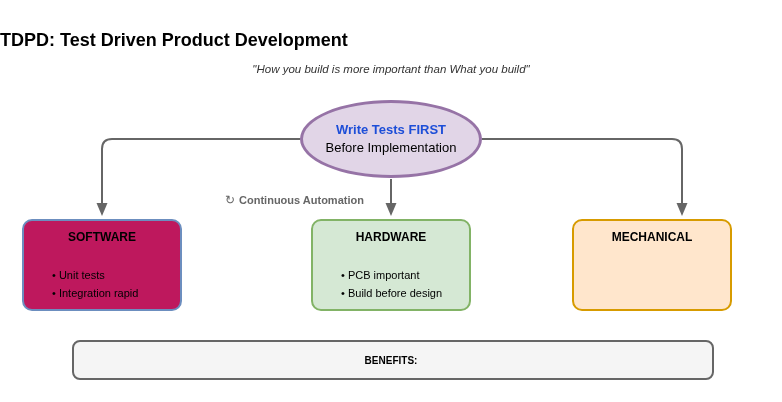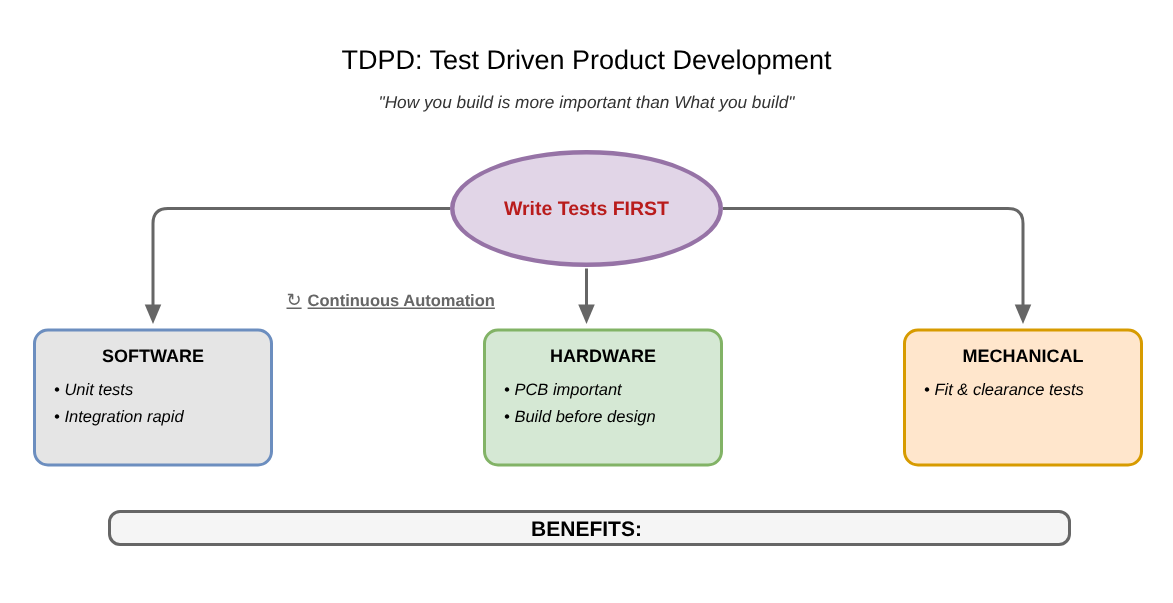--- a/index.html
+++ b/index.html
@@ -8,23 +8,22 @@
   .canvas {
     position: relative;
     width: 782px;
     height: 402px;
     background: #ffffff;
     overflow: hidden;
   }
   .diagram-title {
     position: absolute;
     top: 30px; left: 0; right: 0;
-    text-align: center;
     font-size: 18px;
-    font-weight: normal;
+    font-weight: bold;
     color: #000000;
   }
   .diagram-subtitle {
     position: absolute;
     top: 63px; left: 0; right: 0;
     text-align: center;
     font-size: 11.5px;
     font-style: italic;
     color: #333333;
   }
@@ -41,78 +40,76 @@
     background: #E1D5E7;
     border: 3px solid #9673A6;
     border-radius: 50%;
     display: flex;
     flex-direction: column;
     align-items: center;
     justify-content: center;
     text-align: center;
     line-height: 1.35;
   }
-  .root-line1 { font-size: 13px; font-weight: bold; color: #b91c1c; }
+  .root-line1 { font-size: 13px; font-weight: bold; color: #1d4ed8; }
   .root-line2 { font-size: 13px; color: #000000; }
   .automation-label {
     position: absolute;
-    left: 191px; top: 193px;
+    left: 225px; top: 193px;
     font-size: 11px;
     font-weight: bold;
     color: #666666;
     white-space: nowrap;
-    text-decoration: underline;
   }
   .automation-label .refresh-icon {
     font-weight: normal;
     font-size: 12px;
     margin-right: 4px;
   }
   .branch-box {
     position: absolute;
     top: 219px;
     width: 160px;
     height: 92px;
     border-radius: 10px;
     border: 2px solid;
   }
-  .box-software  { left: 22px;  background: #e5e5e5; border-color: #6C8EBF; }
-  .box-hardware  { left: 322px; background: #D5E8D4; border-color: #82B366; }
-  .box-mechanical{ left: 602px; background: #FFE6CC; border-color: #D79B00; }
+  .box-software  { left: 22px;  background: #be185d; border-color: #6C8EBF; }
+  .box-hardware  { left: 311px; background: #D5E8D4; border-color: #82B366; }
+  .box-mechanical{ left: 572px; background: #FFE6CC; border-color: #D79B00; }
   .branch-title {
     margin-top: 9px;
     text-align: center;
     font-size: 12px;
     font-weight: bold;
     color: #000000;
   }
   .branch-items {
     list-style: none;
-    margin-top: 7px;
-    padding-left: 12px;
-    font-style: italic;
+    margin-top: 22px;
+    padding-left: 28px;
   }
   .branch-items li {
     font-size: 11px;
     color: #000000;
     line-height: 18px;
     white-space: nowrap;
   }
   .branch-items li::before { content: "\2022\00a0"; }
   .benefits-box {
     position: absolute;
     left: 72px; top: 340px;
-    width: 642px; height: 24px;
+    width: 642px; height: 40px;
     background: #F5F5F5;
     border: 2px solid #666666;
     border-radius: 8px;
     display: flex;
     align-items: center;
     justify-content: center;
-    font-size: 14px;
+    font-size: 10px;
     color: #000000;
     white-space: nowrap;
   }
   .benefits-label { font-weight: bold; margin-right: 4px; }
 </style>
 </head>
 <body>
 
 <div class="canvas">
 
@@ -123,20 +120,21 @@
     <path d="M300,139 L112,139 Q102,139 102,149 L102,204" fill="none" stroke="#666666" stroke-width="2"></path>
     <polygon points="96.5,203 107.5,203 102,216" fill="#666666"></polygon>
     <path d="M391,179 L391,204" fill="none" stroke="#666666" stroke-width="2"></path>
     <polygon points="385.5,203 396.5,203 391,216" fill="#666666"></polygon>
     <path d="M482,139 L672,139 Q682,139 682,149 L682,204" fill="none" stroke="#666666" stroke-width="2"></path>
     <polygon points="676.5,203 687.5,203 682,216" fill="#666666"></polygon>
   </svg>
 
   <div class="root-node">
     <div class="root-line1">Write Tests FIRST</div>
+    <div class="root-line2">Before Implementation</div>
   </div>
 
   <div class="automation-label">
     <span class="refresh-icon">↻</span><span>Continuous Automation</span>
   </div>
 
   <div class="branch-box box-software">
     <div class="branch-title">SOFTWARE</div>
     <ul class="branch-items">
       <li>Unit tests</li>
@@ -148,21 +146,20 @@
     <div class="branch-title">HARDWARE</div>
     <ul class="branch-items">
       <li>PCB important</li>
       <li>Build before design</li>
     </ul>
   </div>
 
   <div class="branch-box box-mechanical">
     <div class="branch-title">MECHANICAL</div>
     <ul class="branch-items">
-      <li>Fit &amp; clearance tests</li>
     </ul>
   </div>
 
   <div class="benefits-box">
     <span class="benefits-label">BENEFITS:</span>
   </div>
 
 </div>
 
 </body></html>

